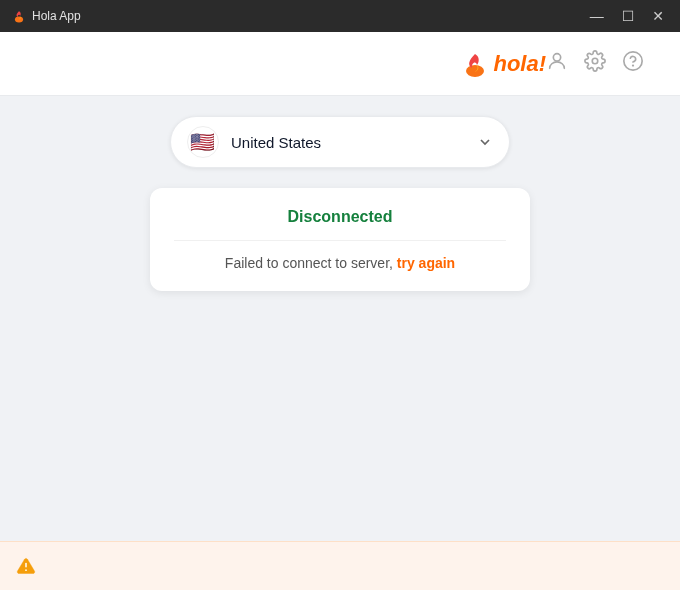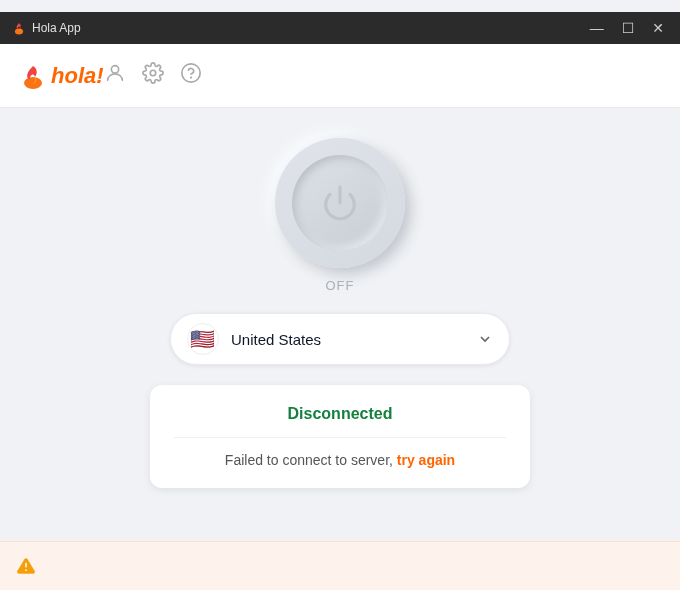--- a/index.html
+++ b/index.html
@@ -16,21 +16,20 @@
 
     
     .title-bar {
       background: #2b2b2b;
       height: 32px;
       display: flex;
       align-items: center;
       justify-content: space-between;
       padding: 0 12px;
       flex-shrink: 0;
-      margin-top: 12px;
     }
     .title-bar-text {
       color: #e0e0e0;
       font-size: 12px;
       display: flex;
       align-items: center;
       gap: 6px;
     }
     .title-bar-icon {
       width: 14px;
@@ -50,22 +49,22 @@
       border: none;
       padding: 2px 4px;
     }
 
     
     .app-header {
       background: white;
       height: 64px;
       display: flex;
       align-items: center;
-      justify-content: flex-start;
-      padding: 0 19px;
+      justify-content: flex-end;
+      padding: 0 36px;
       border-bottom: 1px solid #e8eaed;
       flex-shrink: 0;
     }
     .logo {
       display: flex;
       align-items: center;
       gap: 4px;
     }
     .logo-flame {
       width: 28px;
@@ -266,31 +265,20 @@
         <circle cx="12" cy="12" r="10"></circle>
         <path d="M9.09 9a3 3 0 0 1 5.83 1c0 2-3 3-3 3" stroke-linecap="round"></path>
         <line x1="12" y1="17" x2="12.01" y2="17" stroke-linecap="round" stroke-width="2.5"></line>
       </svg>
     </span>
   </div>
 </div>
 
 <div class="main-content">
 
-  <div class="power-section">
-    <div class="power-button-outer">
-      <div class="power-button-inner">
-        <svg width="38" height="38" viewBox="0 0 24 24" fill="none">
-          <path d="M18.36 6.64a9 9 0 1 1-12.73 0" stroke="#c0c5cc" stroke-width="2" stroke-linecap="round"></path>
-          <line x1="12" y1="2" x2="12" y2="12" stroke="#c0c5cc" stroke-width="2" stroke-linecap="round"></line>
-        </svg>
-      </div>
-    </div>
-    <div class="power-label">OFF</div>
-  </div>
 
   <div class="country-selector">
     <div class="flag-circle">
       <span>🇺🇸</span>
     </div>
     <span class="country-name">United States</span>
     <svg width="16" height="16" viewBox="0 0 24 24" fill="none" stroke="#666" stroke-width="2.5">
       <polyline points="6 9 12 15 18 9"></polyline>
     </svg>
   </div>

